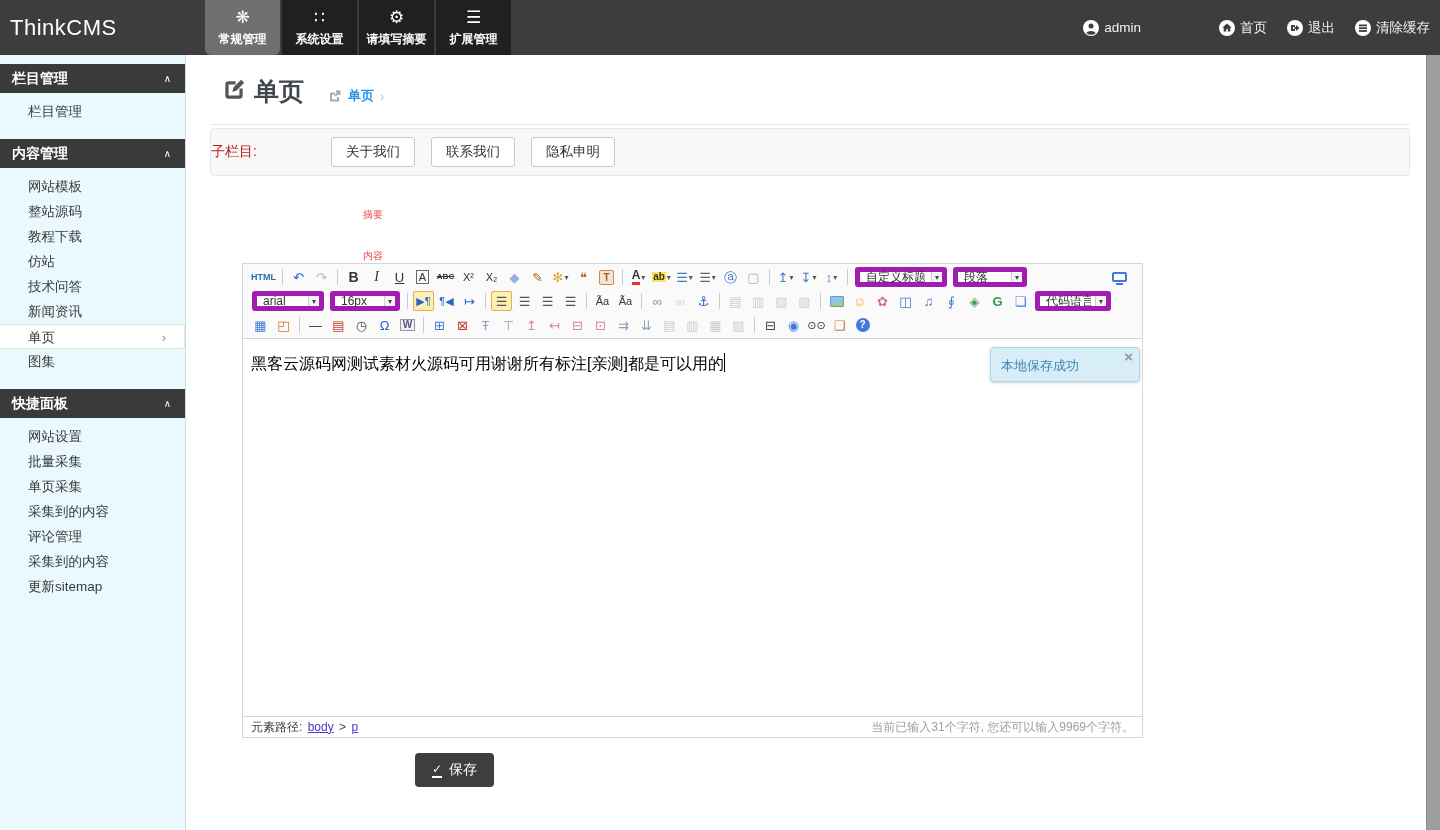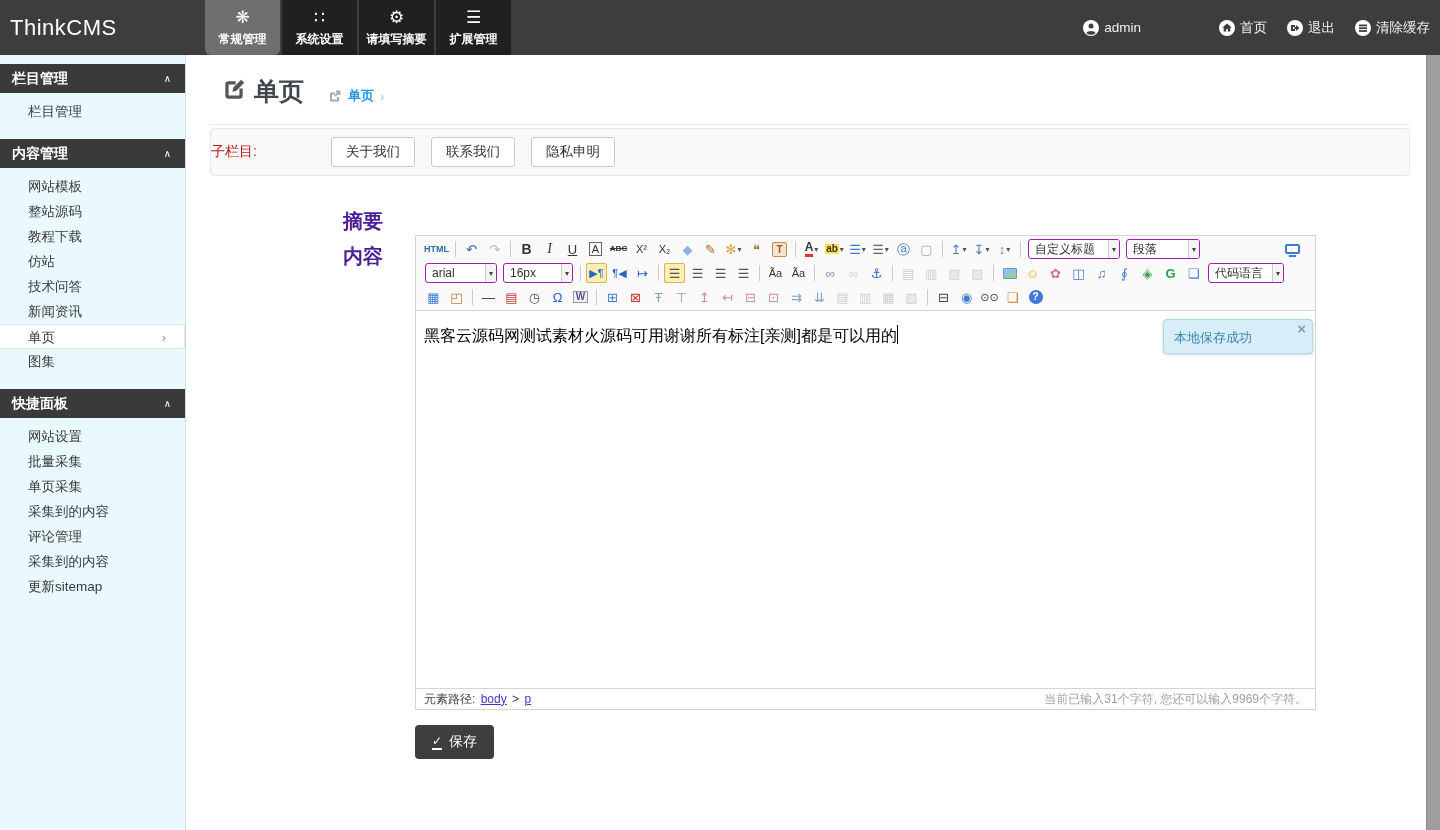--- a/index.html
+++ b/index.html
@@ -41,35 +41,35 @@
   .crumb a{color:#2396ef;font-weight:bold;text-decoration:none;cursor:pointer;}
   .crumb .gt{color:#b9c4cb;font-size:13px;}
 
   .subpanel{margin-top:3px;height:48px;background:#f8f8f8;border:1px solid #e7e7e7;border-radius:4px;display:flex;align-items:center;}
   .subpanel .splab{width:103px;color:#b91c1c;font-size:14px;}
   .spbtns{display:flex;gap:16px;margin-left:17px;}
   .spbtn{height:30px;padding:0 14px;background:#fff;border:1px solid #c9c9c9;border-radius:3px;font-size:13.5px;color:#333;display:flex;align-items:center;cursor:pointer;}
 
   .frow{display:flex;align-items:flex-start;}
   .frow.r1{margin-top:24px;}
-  .frow.r2{}
-  .flabel{width:173px;text-align:right;padding-top:8px;font-weight:bold;font-size:20px;color:#4c1d95;}
+  .frow.r2{margin-top:19px;flex-direction:column;}
+  .flabel{width:173px;text-align:right;padding-top:8px;font-weight:normal;font-size:10px;color:#ef4444;}
   .fctrl{margin-left:32px;}
   textarea.summary{width:891px;height:71px;border:1px solid #c8c8c8;border-radius:4px;padding:8px 12px;font-size:14px;color:#333;resize:both;font-family:inherit;outline:none;}
   textarea.summary::placeholder{color:#a9a9a9;}
 
   
   .editor{width:901px;border:1px solid #d4d4d4;background:#fff;}
   .toolbar{background:#fafafa;border-bottom:1px solid #d4d4d4;padding:1px 2px;}
   .trow{display:flex;align-items:center;padding:1px 4px;height:24px;}
   .tb{min-width:21px;height:20px;display:inline-flex;align-items:center;justify-content:center;margin:0 1px;border:1px solid transparent;border-radius:2px;cursor:pointer;font-size:13px;color:#333;}
   .tb .tg{font-style:normal;line-height:1;}
   .tsep{width:1px;height:16px;background:#ccc;margin:0 4px;flex:none;}
   .tcar2{font-size:8px;color:#555;margin-left:1px;}
-  .tsel{display:inline-flex;align-items:center;height:20px;border:1px solid #a21caf;background:#fff;border-radius:3px;margin:0 3px;padding-left:6px;font-size:12px;color:#333;cursor:pointer;flex:none;}
+  .tsel{display:inline-flex;align-items:center;height:20px;border:5px solid #a21caf;background:#fff;border-radius:3px;margin:0 3px;padding-left:6px;font-size:12px;color:#333;cursor:pointer;flex:none;}
   .tsel .tv{flex:1;white-space:nowrap;overflow:hidden;}
   .tsel .tcar{border-left:1px solid #ccc;padding:0 3px;margin-left:4px;font-size:8px;color:#444;align-self:stretch;display:flex;align-items:center;background:#f4f4f4;border-radius:0 2px 2px 0;}
   .on{background:#fdeeb3;border-color:#e0b154;}
   .dis{opacity:.38;filter:grayscale(1);cursor:default;}
   .htm .tg{font-size:9px;font-weight:bold;color:#2e6da4;}
   .bld .tg{font-weight:bold;font-size:14px;}
   .ita .tg{font-style:italic;font-family:"Liberation Serif",serif;font-size:14px;}
   .und .tg{text-decoration:underline;font-size:13px;}
   .box .tg{border:1px solid #666;padding:0 2px;font-size:11px;line-height:12px;}
   .strike .tg{font-size:8px;text-decoration:line-through;font-weight:bold;}

